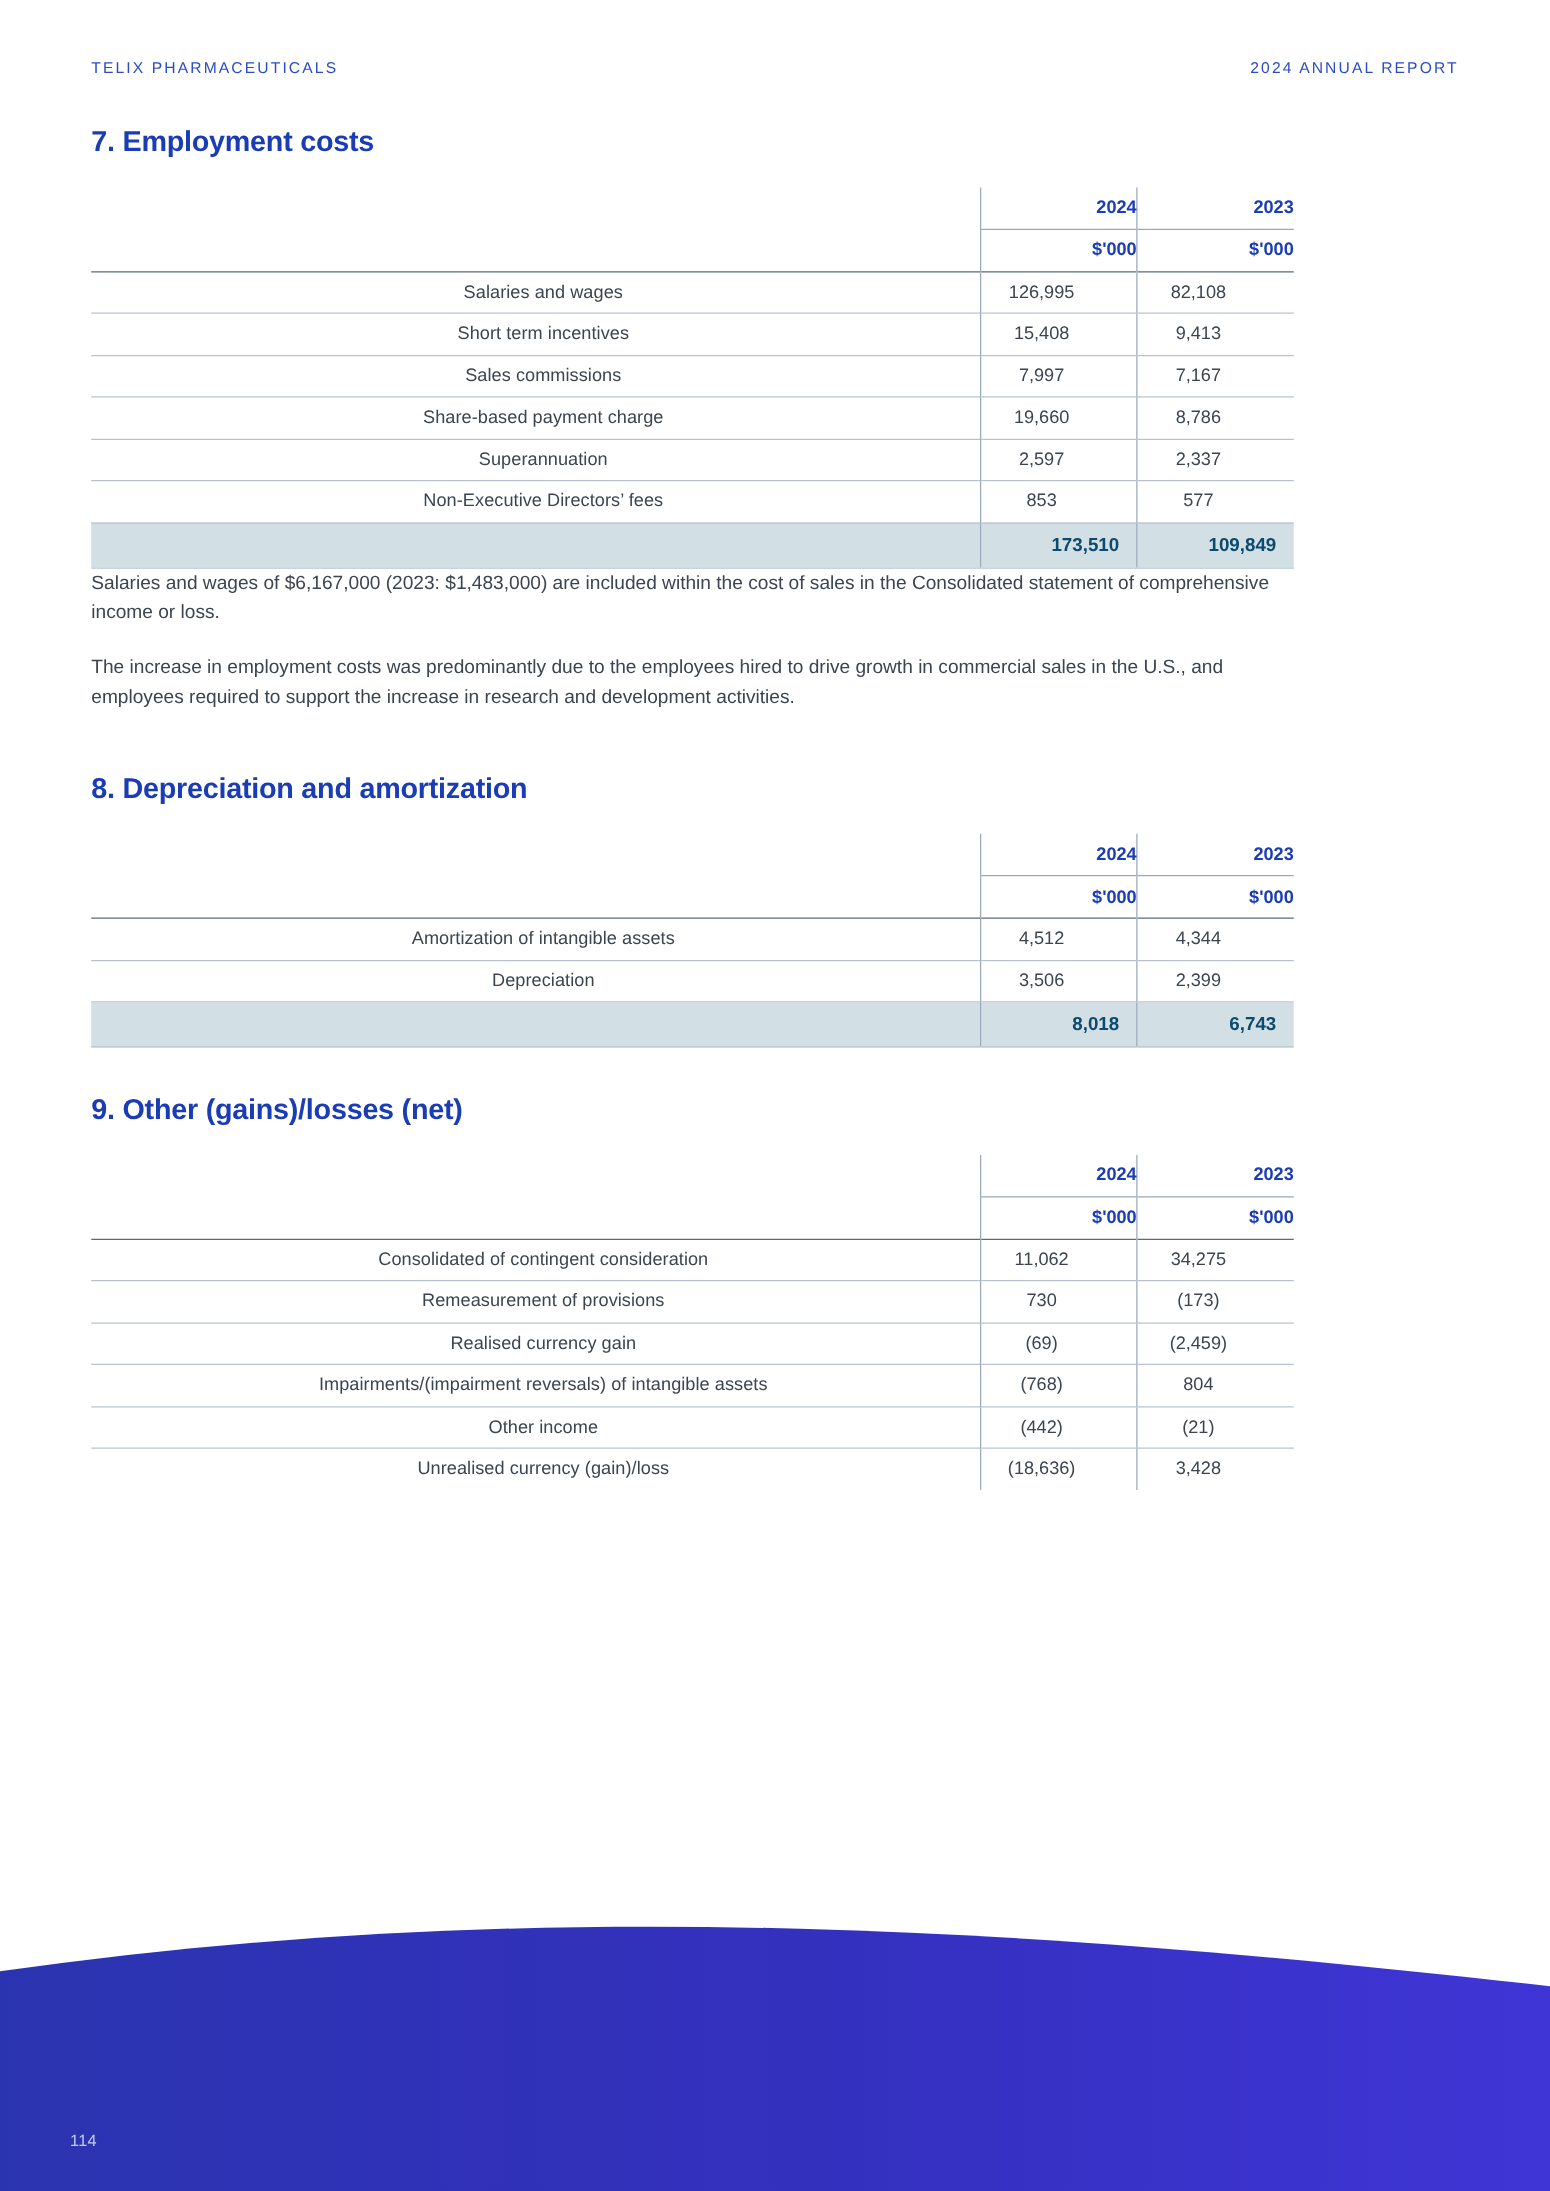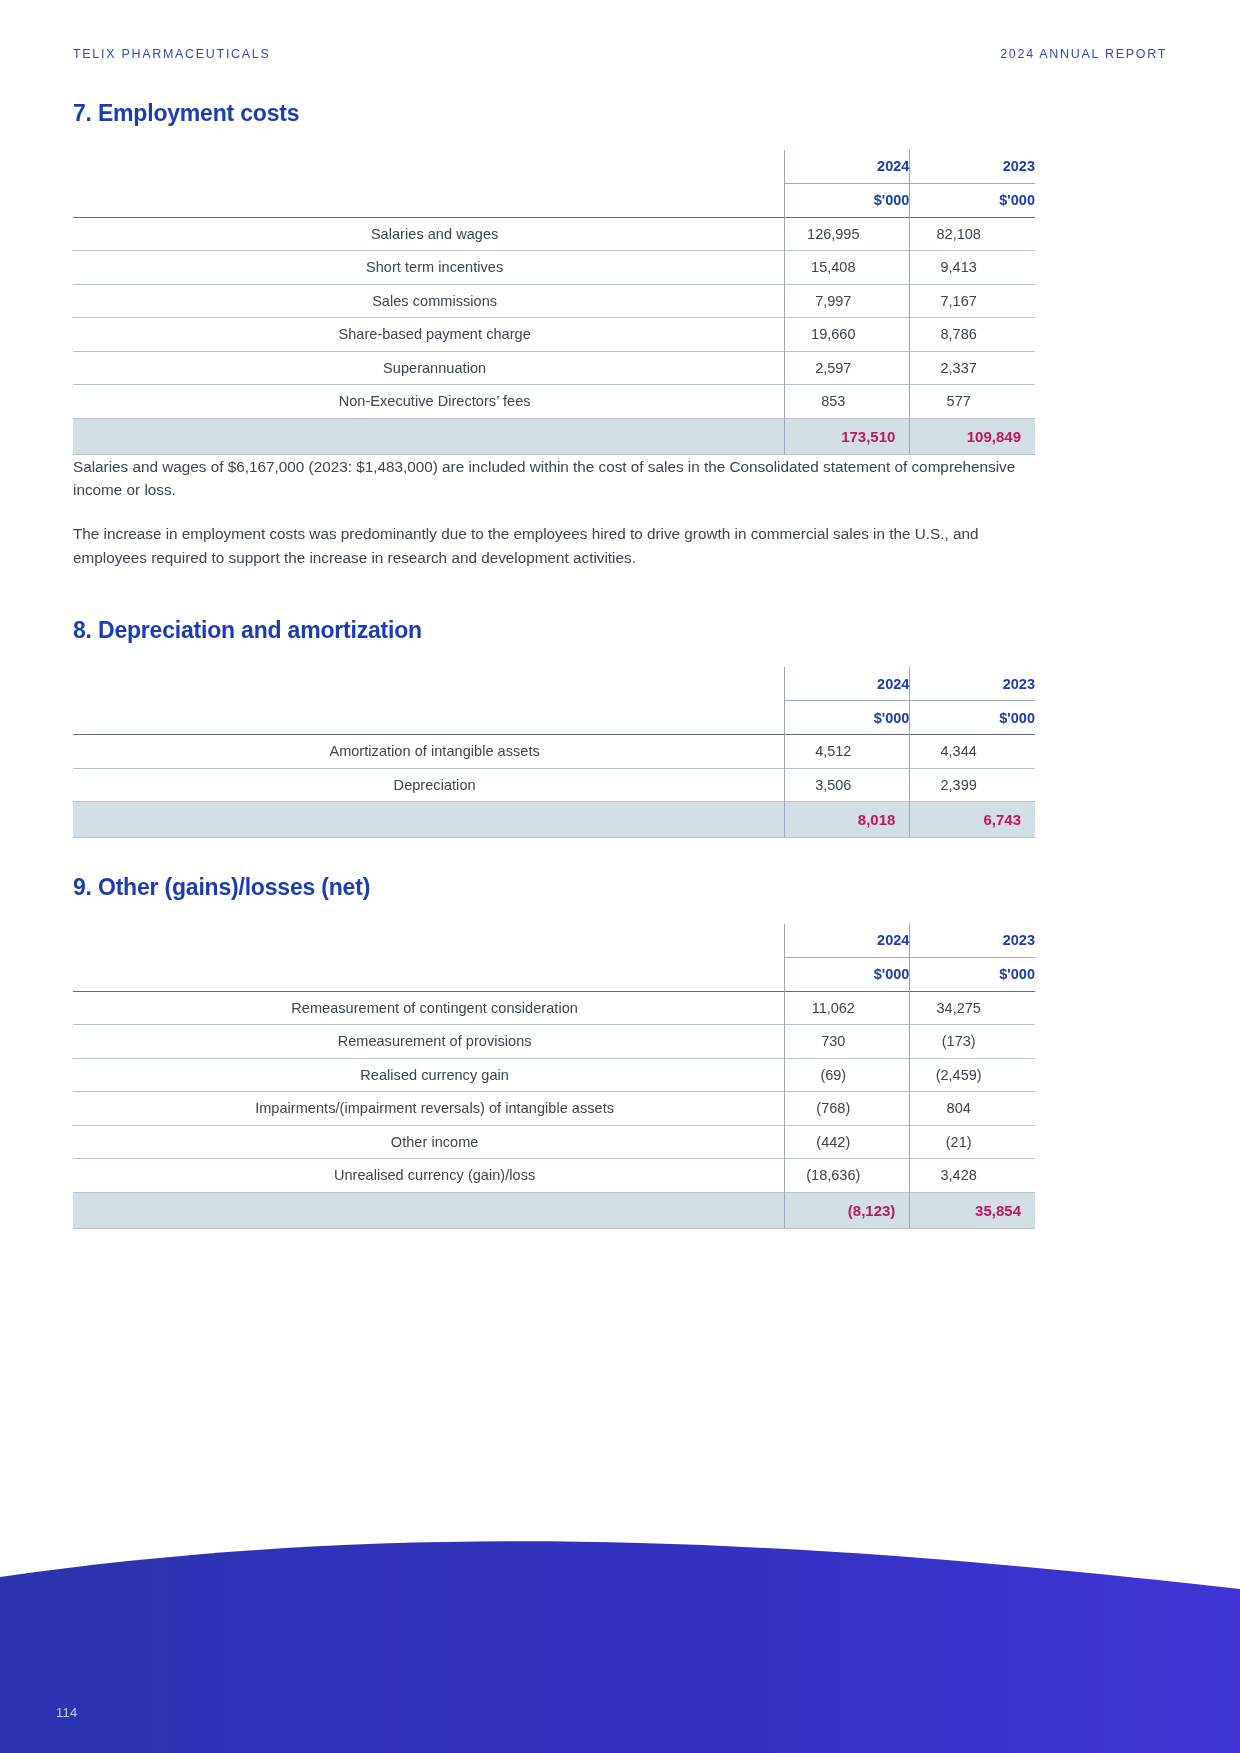--- a/index.html
+++ b/index.html
@@ -102,21 +102,21 @@
     text-align: center;
     padding-right: 28px;
     border-left: 1px solid #9aa8bb;
   }
   tr.data.first td { border-top: 1px solid #5e6a7a; }
 
   tr.total td {
     height: 35px;
     font-size: 15px;
     font-weight: bold;
-    color: #be185d;
+    color: #0c4a6e;
     background: #d2dfe5;
     border-top: 1px solid #b9c3cf;
     border-bottom: 1px solid #b9c3cf;
   }
   tr.total td.num {
     text-align: right;
     padding-right: 14px;
     border-left: 1px solid #9aa8bb;
   }
 
@@ -289,21 +289,21 @@
             <td class="num">2024</td>
             <td class="num">2023</td>
           </tr>
           <tr class="hdr-unit">
             <td class="label"></td>
             <td class="num">$'000</td>
             <td class="num">$'000</td>
           </tr>
 
           <tr class="data first">
-            <td class="label">Remeasurement of contingent consideration</td>
+            <td class="label">Consolidated of contingent consideration</td>
             <td class="num">11,062</td>
             <td class="num">34,275</td>
           </tr>
           <tr class="data">
             <td class="label">Remeasurement of provisions</td>
             <td class="num">730</td>
             <td class="num">(173)</td>
           </tr>
           <tr class="data">
             <td class="label">Realised currency gain</td>
@@ -319,25 +319,20 @@
             <td class="label">Other income</td>
             <td class="num">(442)</td>
             <td class="num">(21)</td>
           </tr>
           <tr class="data">
             <td class="label">Unrealised currency (gain)/loss</td>
             <td class="num">(18,636)</td>
             <td class="num">3,428</td>
           </tr>
 
-          <tr class="total">
-            <td class="label"></td>
-            <td class="num">(8,123)</td>
-            <td class="num">35,854</td>
-          </tr>
         </tbody>
       </table>
     </div>
 
   </div>
 
   <svg class="footer-wave" viewBox="0 0 1240 260" preserveAspectRatio="none">
     <defs>
       <linearGradient id="waveGrad" x1="0" y1="0" x2="1" y2="0">
         <stop offset="0%" stop-color="#2b34b0"></stop>

